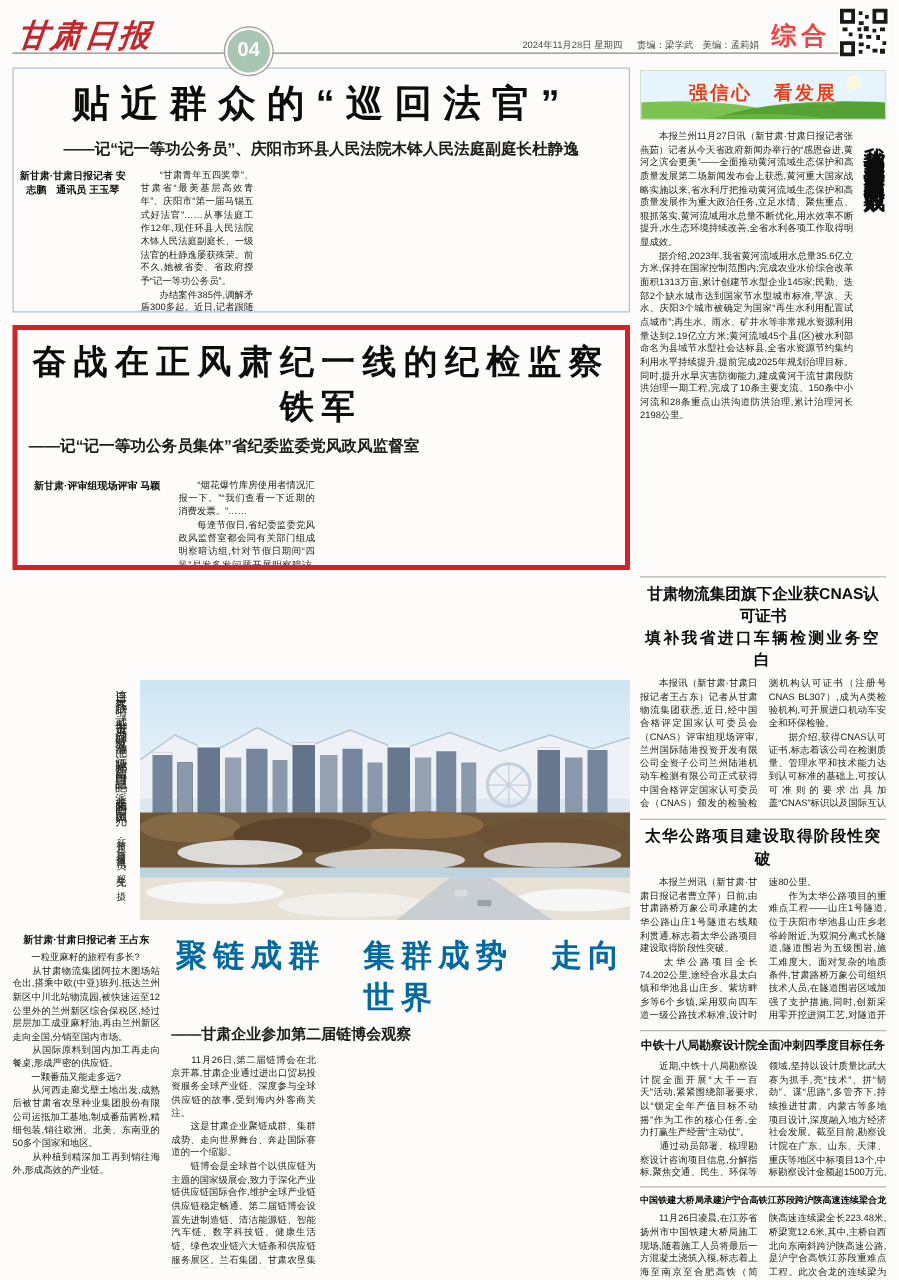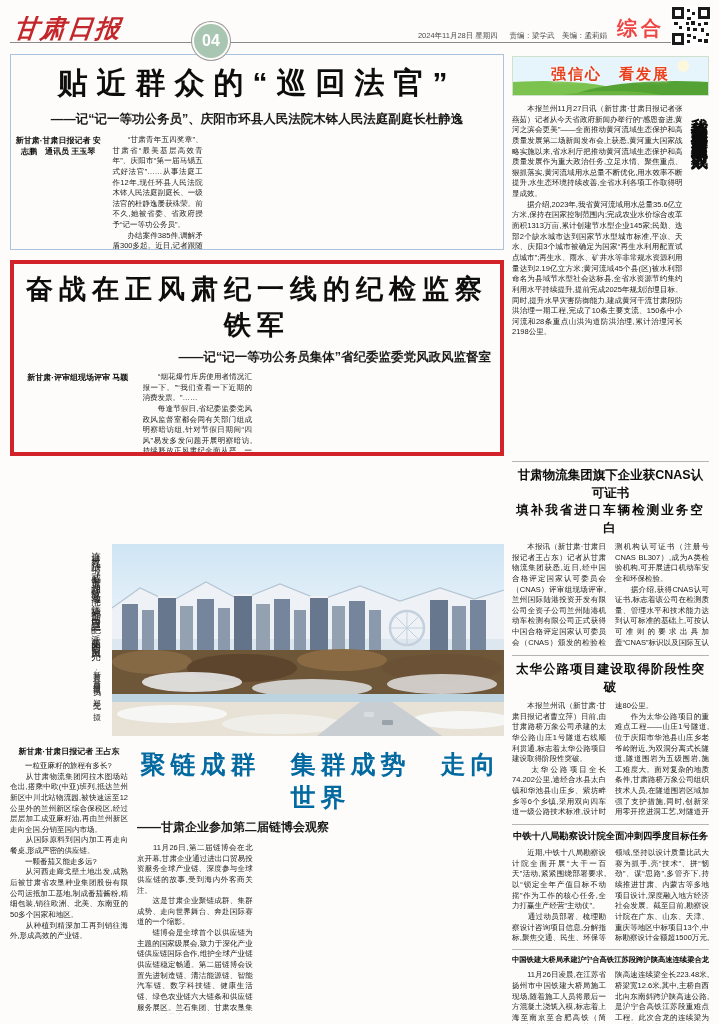--- a/index.html
+++ b/index.html
@@ -5,21 +5,21 @@
   * { margin:0; padding:0; box-sizing:border-box; }
   html,body { background:#ffffff; }
   .page { position:relative; width:719px; height:1024px; margin:0 auto; background:#fdfcfa;
           font-family:"Liberation Sans", sans-serif; color:#1c1c1c; overflow:hidden; }
 
   
   .masthead { position:relative; height:54px; }
   .logo { position:absolute; left:14px; top:12px; font-family:"Liberation Serif", serif;
           font-style:italic; font-weight:900; font-size:25px; color:#c3272b; transform:skewX(-6deg); letter-spacing:2px; }
   .head-rule { position:absolute; left:10px; right:10px; top:42px; border-top:1.5px solid #8a8a8a; }
-  .page-badge { position:absolute; left:194px; top:24px; width:34px; height:34px; border-radius:50%;
+  .page-badge { position:absolute; left:182px; top:24px; width:34px; height:34px; border-radius:50%;
           background:#a9c6b2; color:#fff; font-weight:bold; font-size:16px;
           display:flex; align-items:center; justify-content:center; box-shadow:0 0 0 2px #fdfcfa, 0 0 0 3px #9a9a9a; }
   .head-meta { position:absolute; right:112px; top:31px; font-size:7.5px; color:#4a4a4a; white-space:nowrap; }
   .section-label { position:absolute; right="54px"; right:54px; top:15px; font-size:20px; font-weight:700;
           color:#ef4444; letter-spacing:4px;text-align:center; }
   .qr { position:absolute; right:8px; top:6px; width:40px; height:40px; }
 
   
   .main { display:flex; gap:8px; padding:0 10px; }
   .col-left { width:494px; }
@@ -32,21 +32,21 @@
 
   
   .top-box { border:1px solid #a9c4de; height:196px; padding:6px 2px; overflow:hidden; }
   .ta-title { font-size:30px; font-weight:900; letter-spacing:9px; text-align:center; margin:2px 0 7px; color:#0d0d0d; }
   .ta-sub { font-size:12.5px; font-weight:bold; text-align:center; margin-bottom:7px; }
   .ta-body { column-count:5; column-gap:9px; column-fill:auto; height:118px; overflow:hidden; }
 
   
   .red-box { border:4px solid #d3232a; height:196px; margin-top:10px; padding:6px 9px; overflow:hidden; }
   .ra-title { font-size:27px; font-weight:900; letter-spacing:6px; text-align:center; margin:1px 0 6px; color:#0d0d0d; }
-  .ra-sub { font-size:12.5px; font-weight:bold; text-align:right; margin-bottom:6px; }
+  .ra-sub { font-size:12.5px; font-weight:bold; text-align:left; margin-bottom:17px; }
   .ra-body { column-count:4; column-gap:10px; column-fill:auto; height:116px; overflow:hidden; }
 
   
   .photo-row { margin-top:88px; display:flex; gap:6px; height:192px; }
   .caption-col { width:96px; display:flex; justify-content:flex-end; overflow:hidden; }
   .v-caption { writing-mode:vertical-rl; font-size:9.5px; letter-spacing:2.5px; line-height:2.0;
                height:186px; color:#222; }
   .v-credit { font-size:8px; letter-spacing:1.5px; color:#333; }
   .photo-frame { width:392px; height:192px; overflow:hidden; background:#dde7ef; }
 

